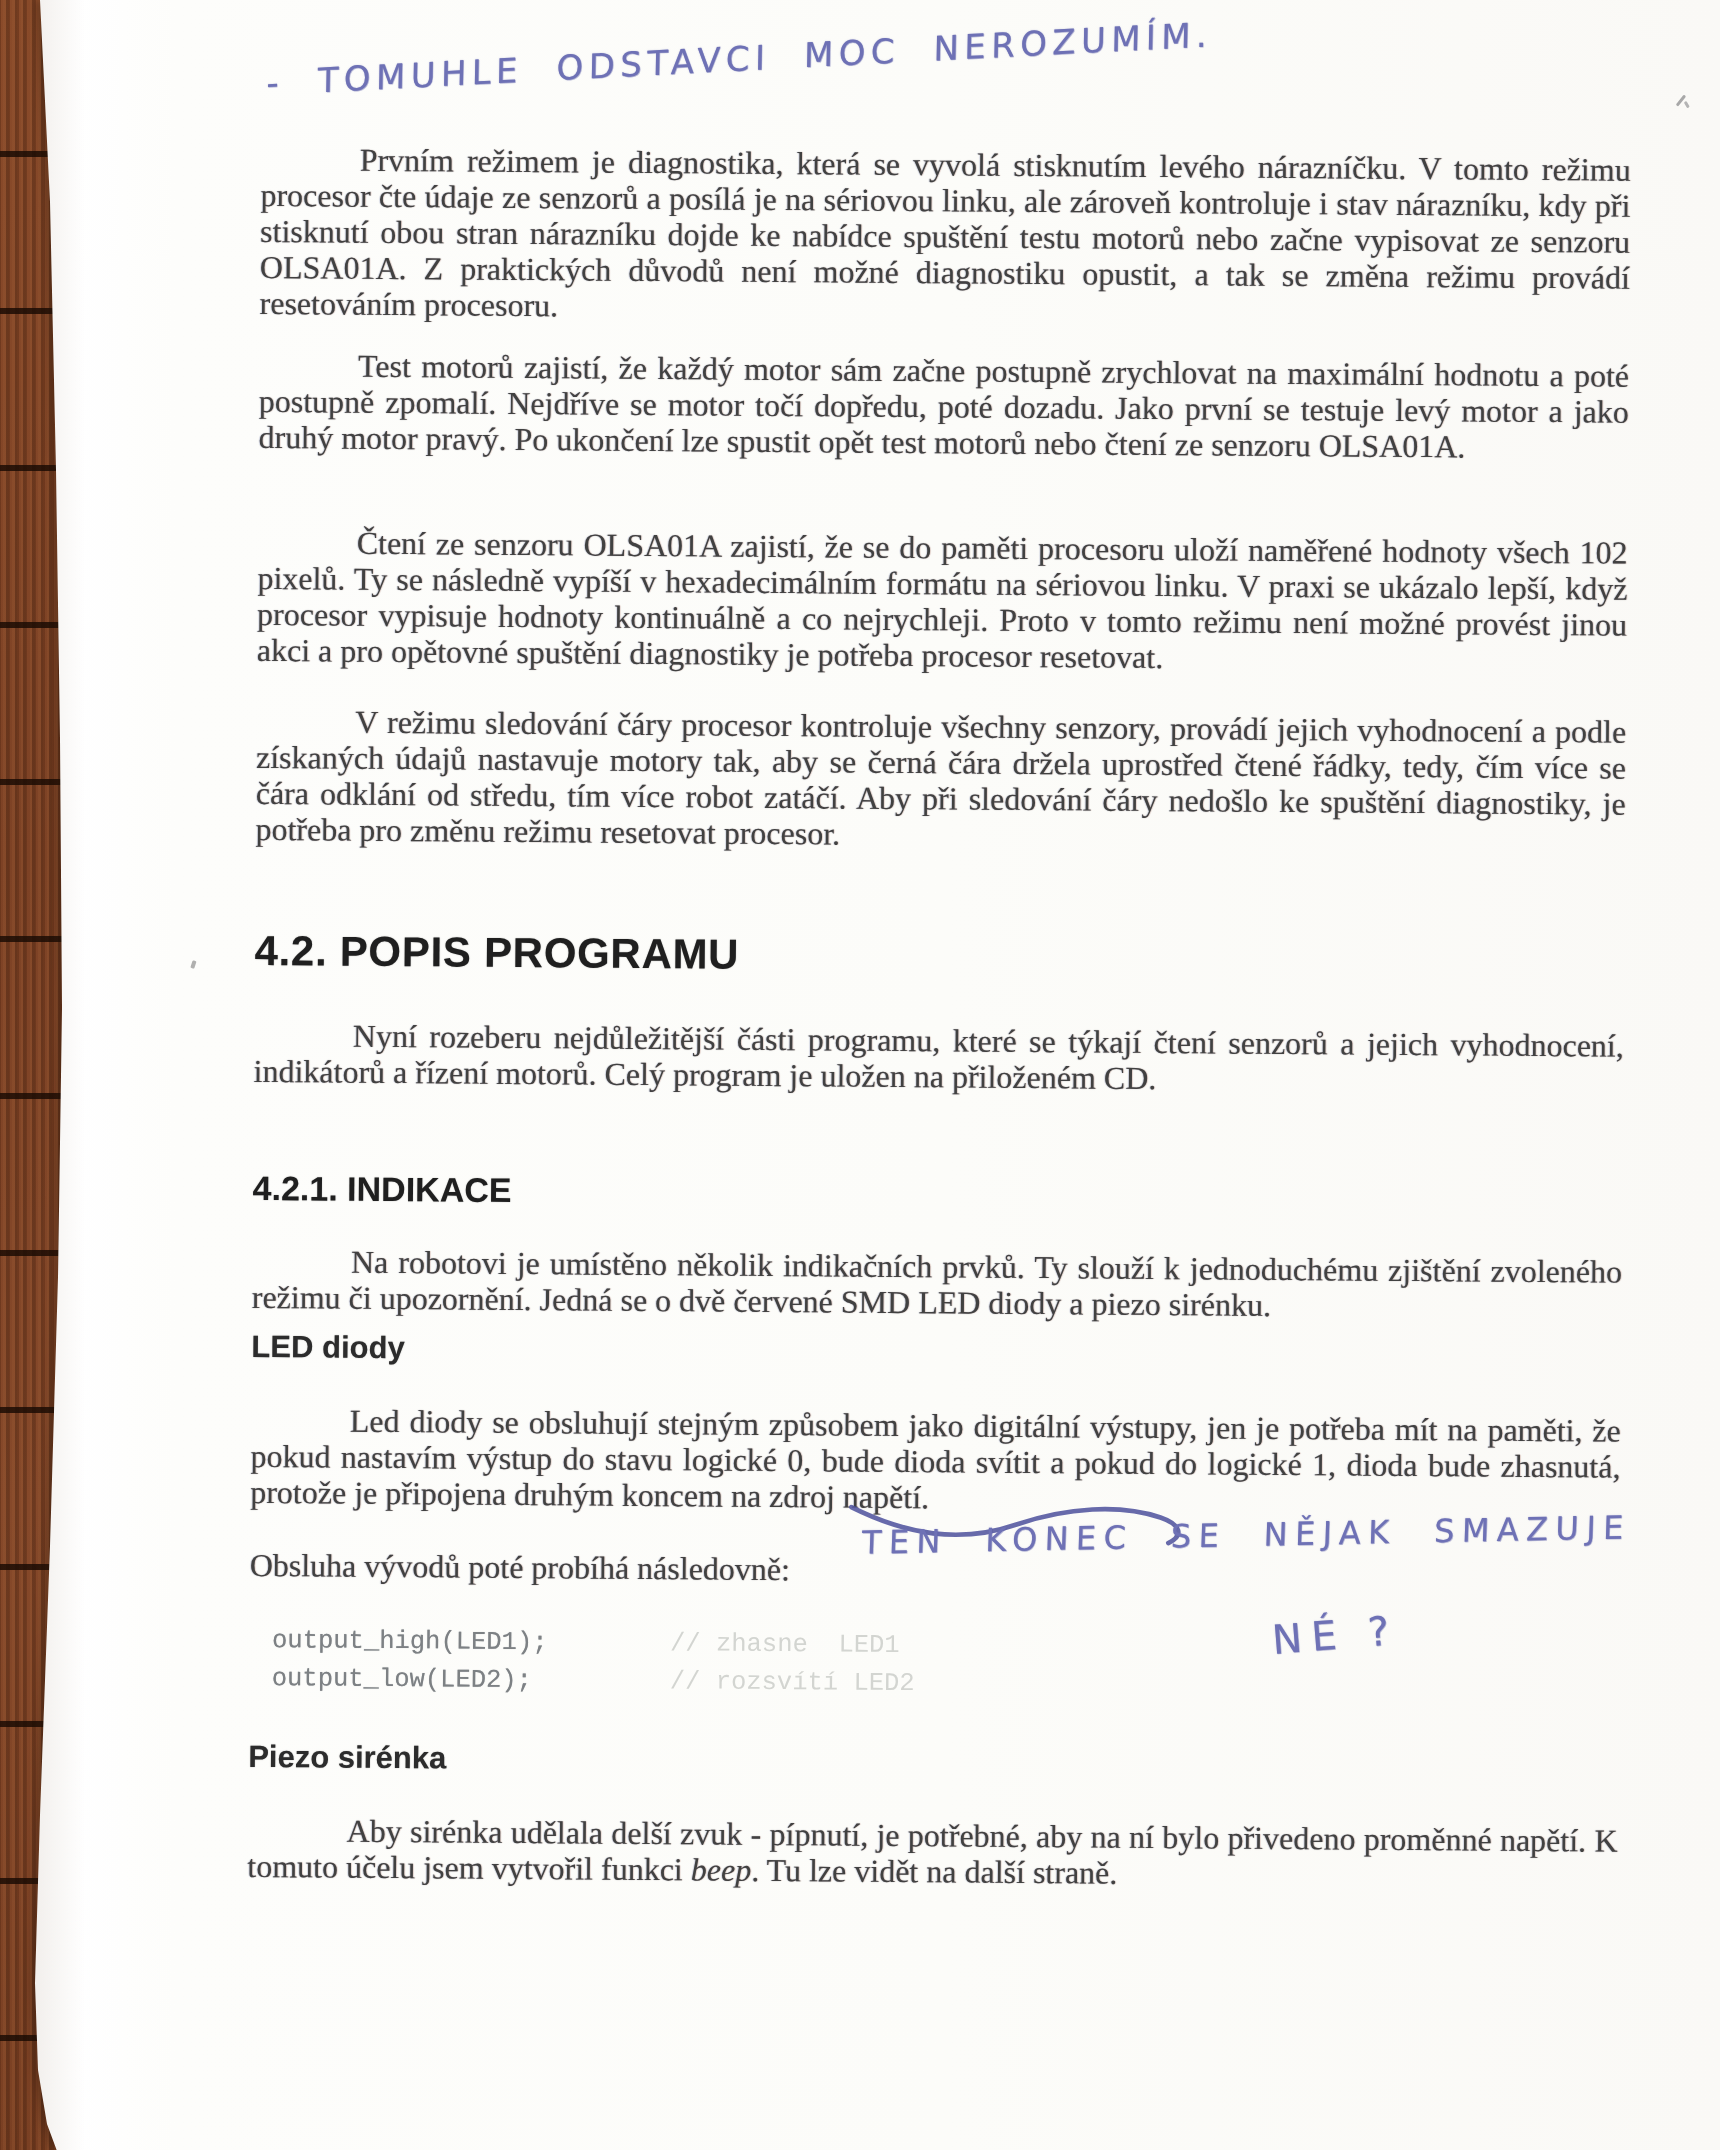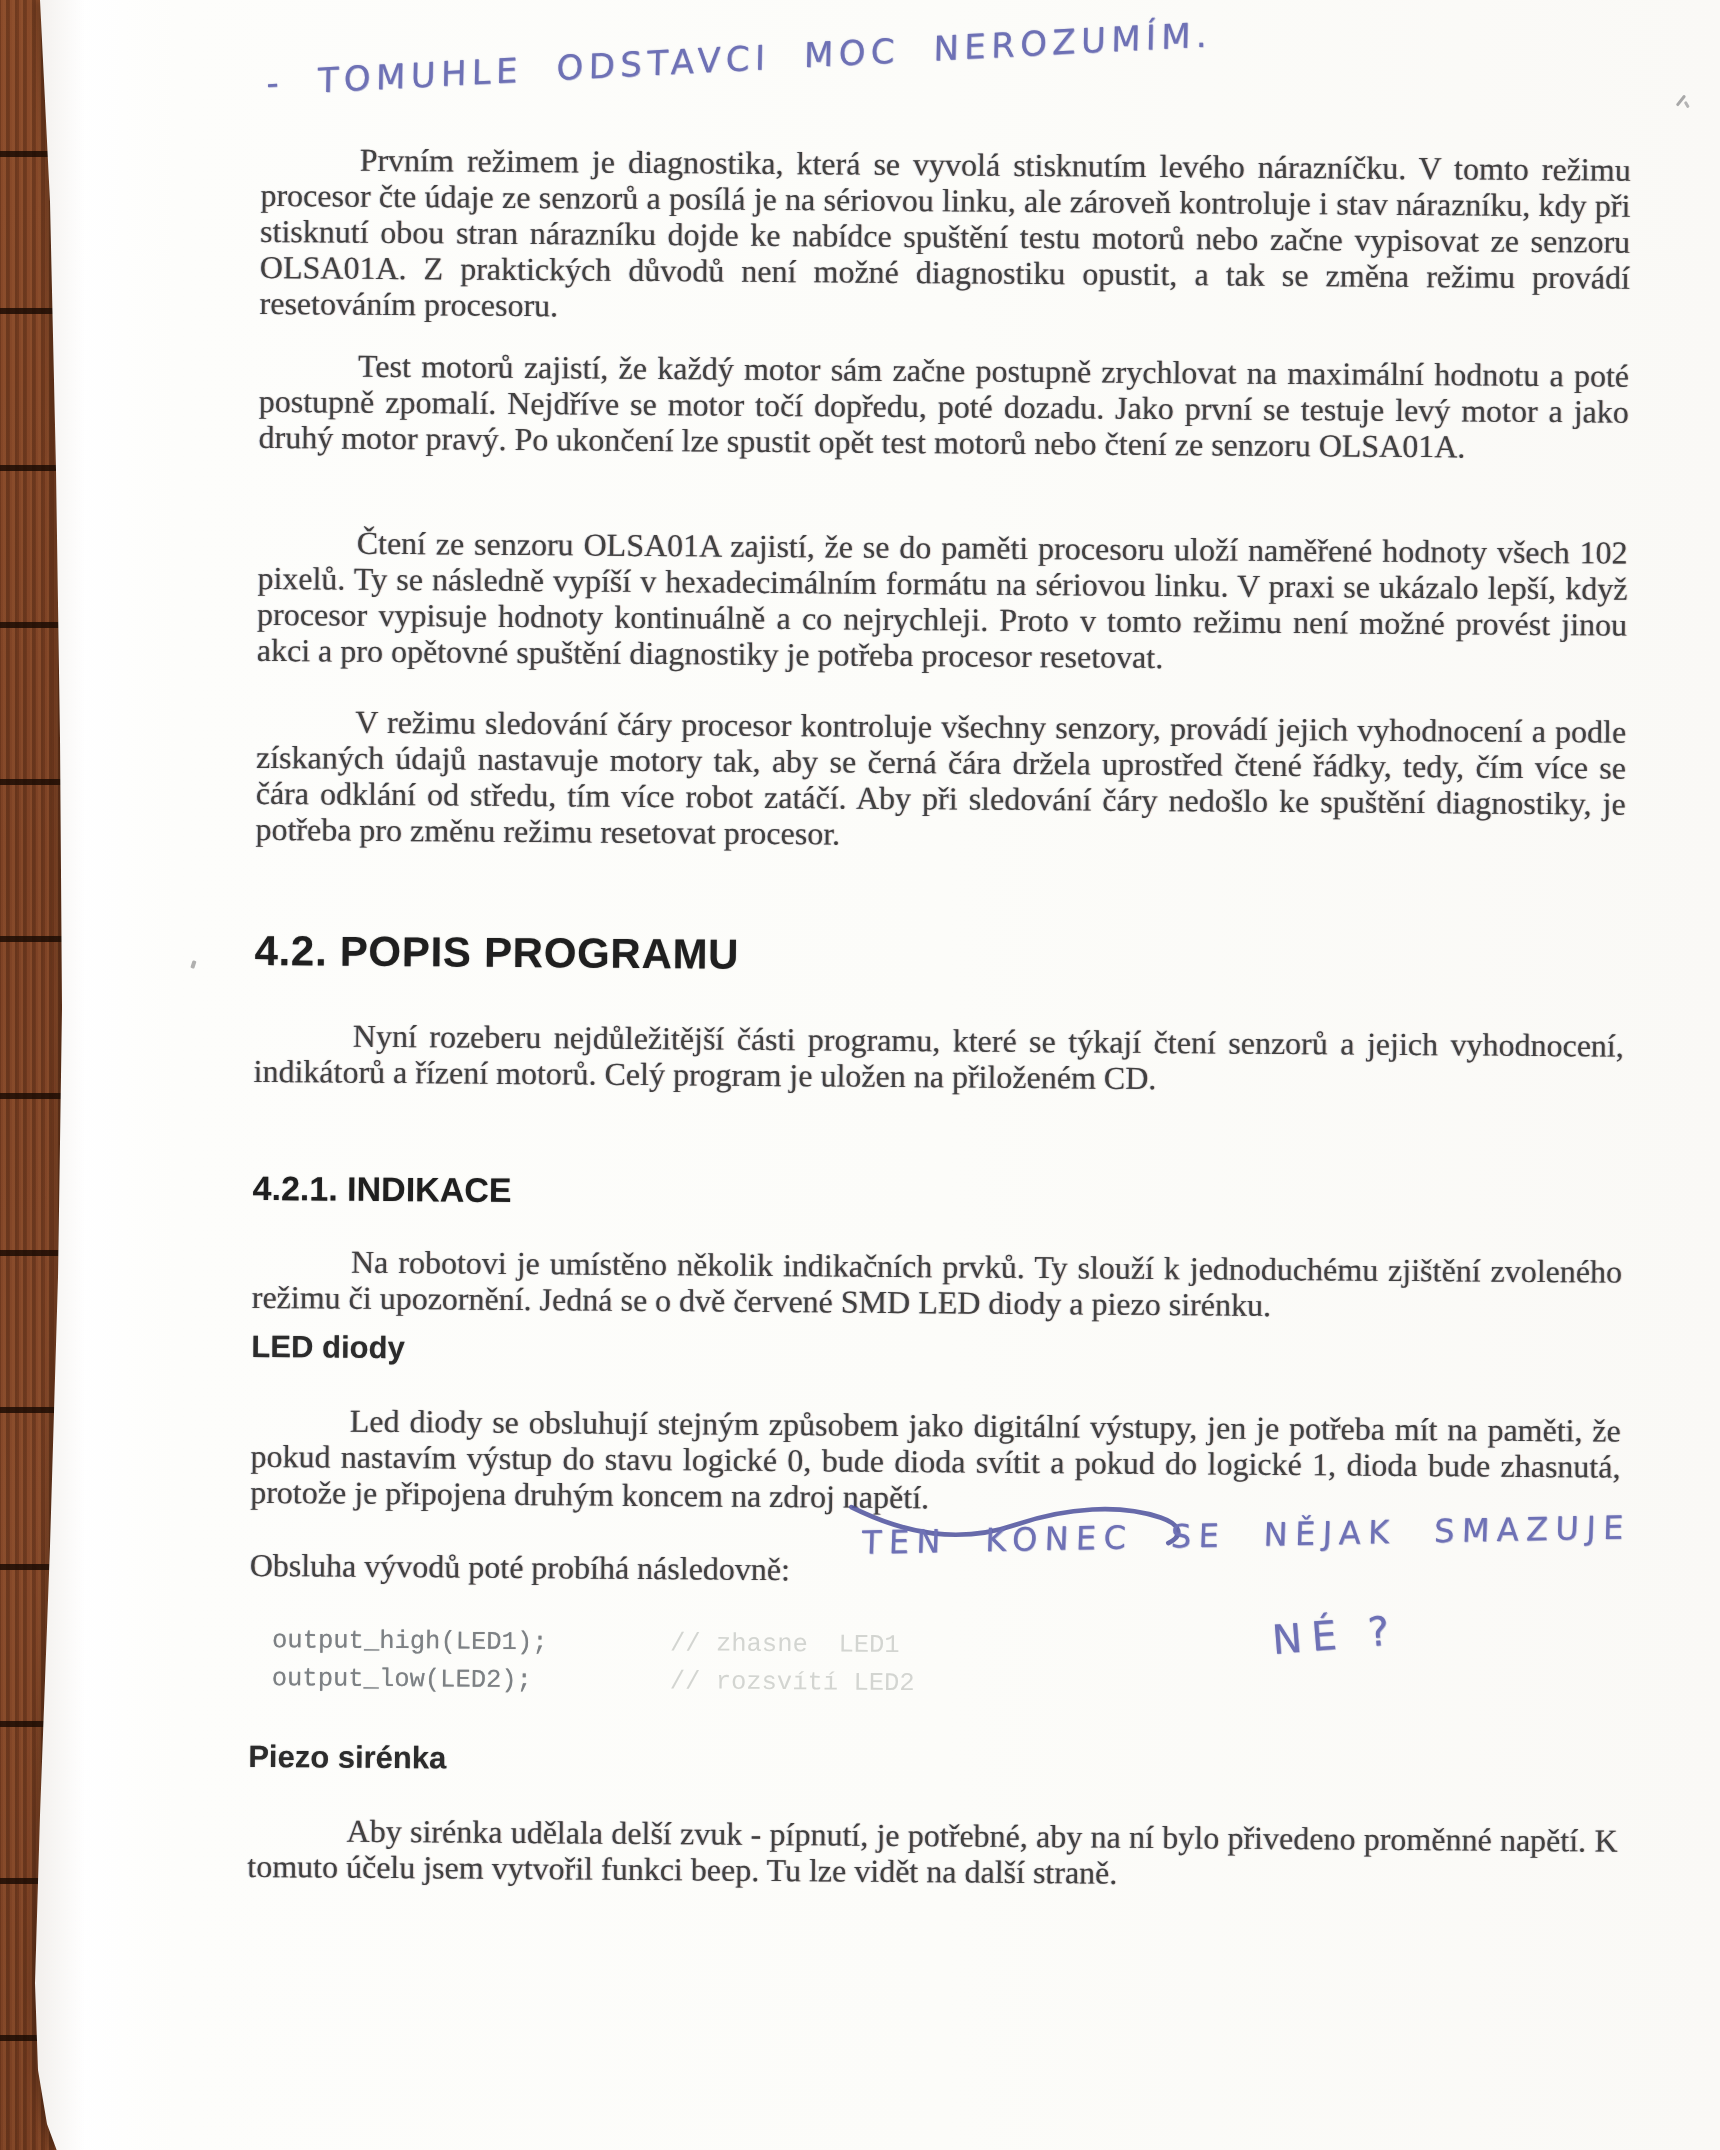--- a/index.html
+++ b/index.html
@@ -40,21 +40,21 @@
   }
   .p.noindent{text-indent:0;}
   .h{
     position:absolute;left:262px;margin:0;color:#1f1f1f;
     font-family:"Liberation Sans", sans-serif;font-weight:700;
     text-shadow:0 0 1.3px rgba(0,0,0,.35);
   }
   .h1{font-size:42px;letter-spacing:0.7px;}
   .h2{font-size:34px;}
   .h3{font-size:31px;color:#2c2c2c;}
-  .it{}
+  .it{font-style:italic;}
 
   
   .code-line{position:absolute;left:285px;display:flex;}
   .code{
     width:398px;font-family:"Liberation Mono","DejaVu Sans Mono",monospace;
     font-size:25.5px;color:#7d8184;white-space:pre;text-shadow:0 0 0.7px rgba(125,130,135,.7);
   }
   .code-comment{
     font-family:"Liberation Mono","DejaVu Sans Mono",monospace;
     font-size:25.5px;color:#d3d5d1;white-space:pre;

